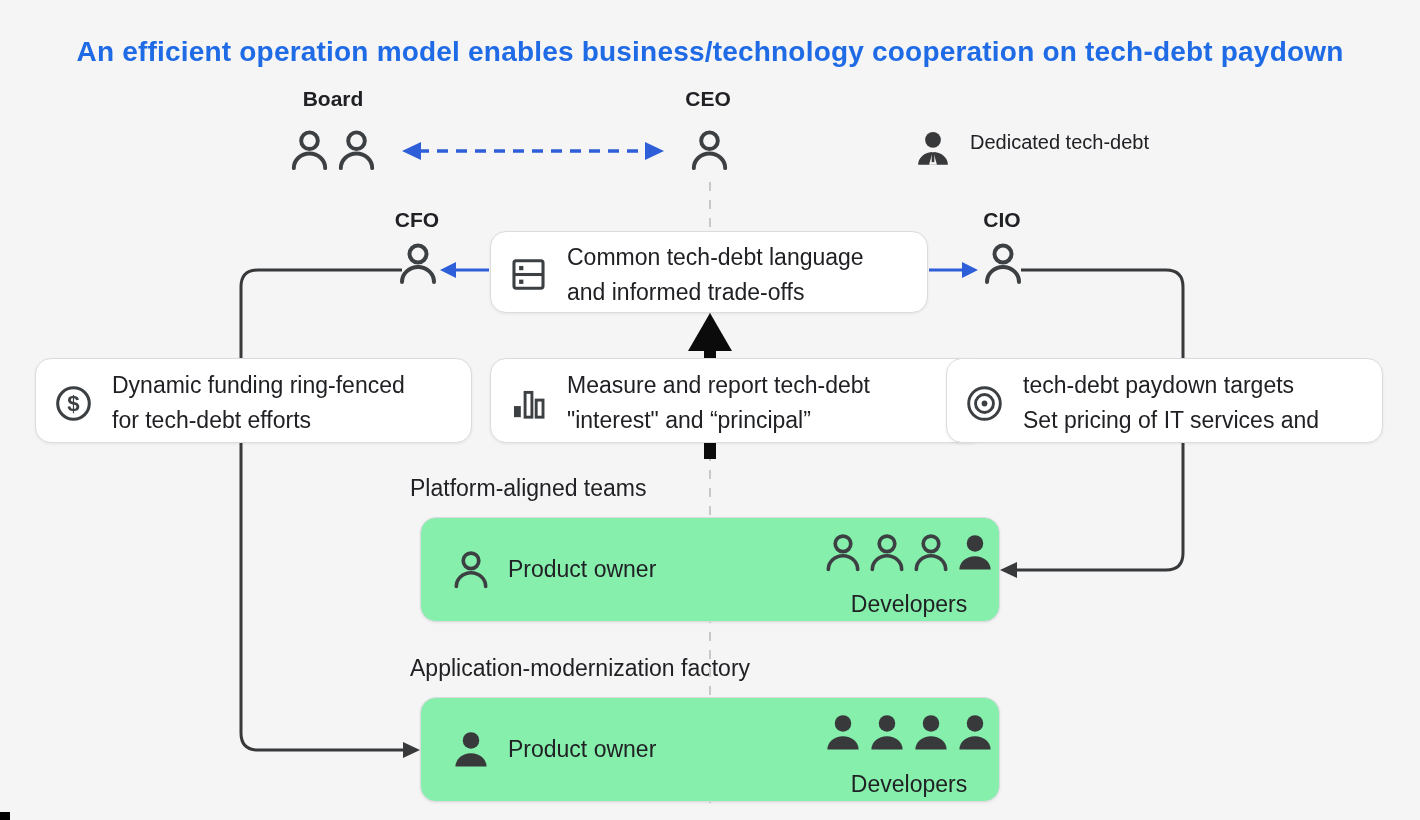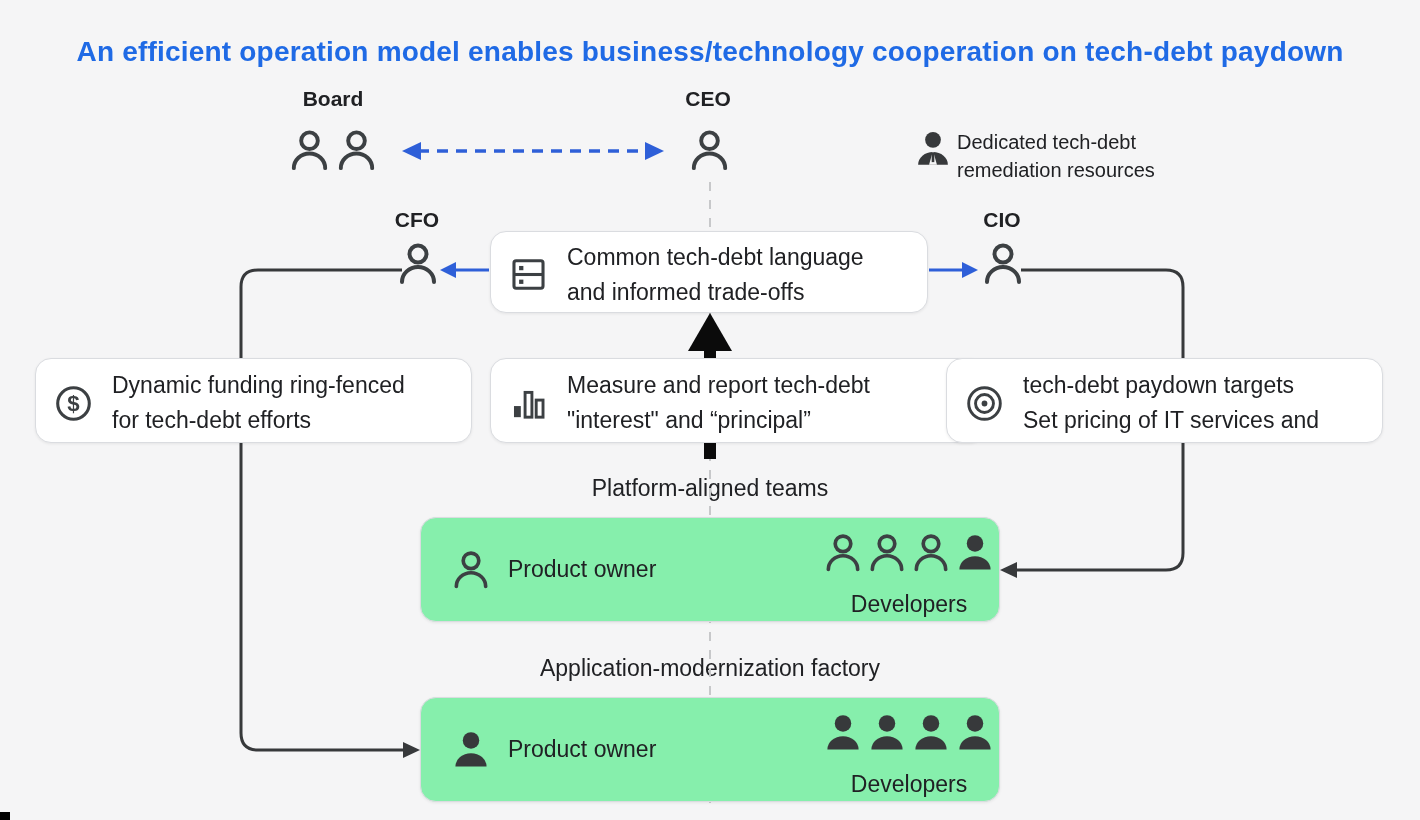--- a/index.html
+++ b/index.html
@@ -1,32 +1,32 @@
 <!DOCTYPE html>
 <html><head>
 <meta charset="utf-8">
 <style>
   html,body{margin:0;padding:0;}
   .stage{position:relative;width:1420px;height:820px;background:#f5f5f6;overflow:hidden;
          font-family:"Liberation Sans",sans-serif;color:#202124;}
   .abs{position:absolute;}
   .title{left:0;top:36px;width:1420px;text-align:center;font-size:28px;font-weight:bold;color:#1f6ae5;letter-spacing:.2px;}
   .actor-label{font-size:21px;font-weight:bold;text-align:center;width:140px;}
-  .section-label{font-size:23px;text-align:center;width:600px;}
+  .section-label{font-size:23px;width:600px;}
   svg.connectors{position:absolute;left:0;top:0;z-index:1;}
   .card{position:absolute;z-index:2;background:#fff;border:1px solid #dadce0;border-radius:16px;
         box-shadow:0 1px 3px rgba(0,0,0,.07);display:flex;align-items:center;gap:18px;padding:5px 14px 0 17px;box-sizing:border-box;}
   .card .txt{font-size:23px;line-height:35px;}
   .team-box{position:absolute;z-index:2;background:#86efac;border:1px solid #dadce0;border-radius:16px;
         box-shadow:0 1px 3px rgba(0,0,0,.07);box-sizing:border-box;}
   .owner{position:absolute;left:28px;top:0;height:100%;display:flex;align-items:center;gap:15px;font-size:23px;}
   .devs{position:absolute;left:400px;top:13px;width:176px;text-align:center;}
   .devs .icons{display:flex;justify-content:center;gap:0px;}
   .devs .dlabel{font-size:23px;margin-top:16px;}
-  .legend{left:912px;top:126px;display:flex;gap:3px;align-items:flex-start;}
+  .legend{left:912px;top:126px;display:flex;gap:16px;align-items:flex-start;}
   .legend .ltxt{font-size:20px;line-height:28px;padding-top:2px;}
   .board-icons{left:286px;top:127px;display:flex;gap:0px;}
   .corner-mark{left:0;top:812px;width:10px;height:8px;background:#000;}
   .ic{display:block;}
 </style>
 </head>
 <body>
 
 <div class="stage">
 
@@ -88,21 +88,20 @@
 
   <div class="abs legend">
     <svg class="ic" width="42" height="46" viewBox="0 0 48 48">
       <circle cx="24" cy="13.5" r="9" fill="#37393b"></circle>
       <path d="M7 42 a17 14.5 0 0 1 34 0 z" fill="#37393b"></path>
       <path d="M24 26 L19.5 42 L28.5 42 Z" fill="#f5f5f6"></path>
       <rect x="22.5" y="28" width="3" height="11" fill="#37393b"></rect>
     </svg>
     <div class="ltxt">
       <div>Dedicated tech-debt</div>
-      <div>remediation resources</div>
     </div>
   </div>
 
   <div class="abs actor-label" style="left:347px;top:208px;">CFO</div>
   <svg class="abs ic" style="left:394px;top:240px;" width="48" height="48" viewBox="0 0 48 48">
     <circle cx="24" cy="14" r="8.5" fill="none" stroke="#3c4043" stroke-width="4"></circle>
     <path d="M8 42 a16 15 0 0 1 32 0" fill="none" stroke="#3c4043" stroke-width="4" stroke-linecap="round"></path>
   </svg>
 
   <div class="abs actor-label" style="left:932px;top:208px;">CIO</div>

